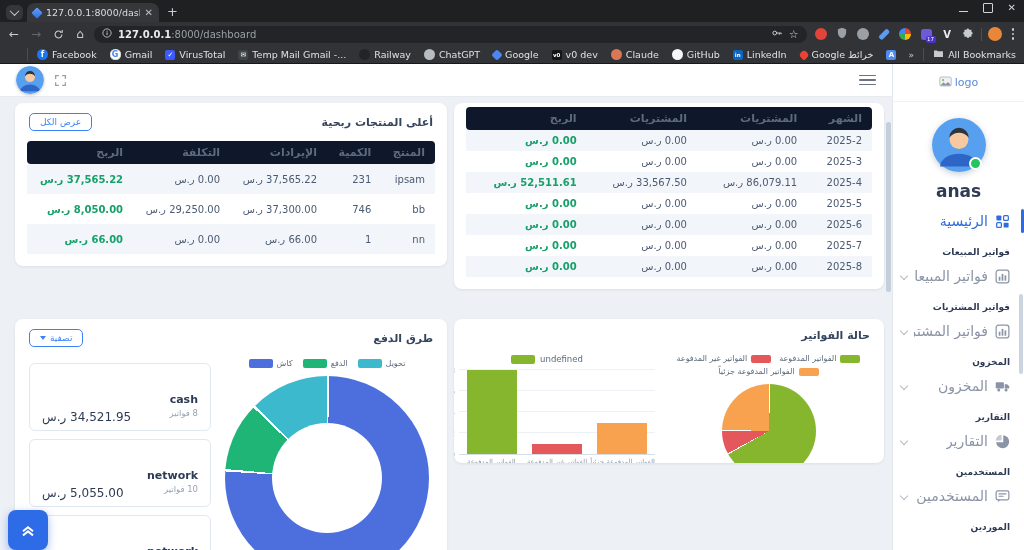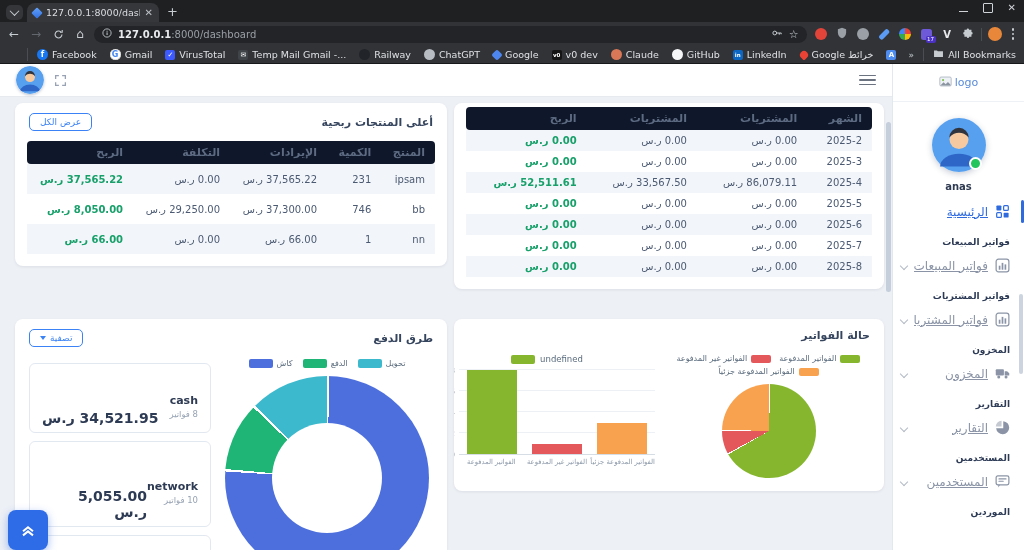--- a/index.html
+++ b/index.html
@@ -48,27 +48,27 @@
   .overflow-chev{color:#c7ccd1;font-size:9px;}
   .all-bm{display:flex;align-items:center;gap:4px;color:#dfe1e5;font-size:9.5px;flex:none;}
   
   .page{height:487px;display:flex;background:#edf0f5;}
   .sidebar{width:131px;background:#fff;border-left:1px solid #e3e8ef;position:relative;overflow:hidden;flex:none;}
   .logo-row{height:37px;border-bottom:1px solid #eef1f5;display:flex;align-items:center;justify-content:center;gap:3px;color:#5a8bd8;font-size:11px;}
   .side-user{text-align:center;padding-top:16px;}
   .side-avatar{position:relative;width:54px;height:54px;margin:0 auto;border-radius:50%;box-shadow:0 2px 6px rgba(30,50,90,.25);}
   .side-avatar svg{width:54px;height:54px;display:block;}
   .status-dot{position:absolute;bottom:2px;right:4px;width:9px;height:9px;background:#22c55e;border:2px solid #fff;border-radius:50%;}
-  .side-name{font-weight:bold;color:#2f3b52;font-size:10px;margin-top:9px;}
+  .side-name{font-weight:bold;color:#2f3b52;font-size:17px;margin-top:9px;}
   .side-nav{margin-top:6px;}
   .nav-sec{font-size:9px;font-weight:bold;color:#2c3a55;padding:12px 14px 5px 8px;}
   .nav-item{display:flex;align-items:center;gap:7px;padding:6px 14px 6px 8px;color:#8a94a6;position:relative;}
   .nav-item .nav-ico{width:15px;height:15px;flex:none;}
   .nav-item .nav-ico svg{width:15px;height:15px;display:block;}
-  .nav-label{font-size:12px;white-space:nowrap;overflow:hidden;text-decoration:underline;}
+  .nav-label{font-size:14px;white-space:nowrap;overflow:hidden;}
   .nav-chev{margin-inline-start:auto;width:5px;height:5px;border-left:1.2px solid #b3bac6;border-bottom:1.2px solid #b3bac6;transform:rotate(-45deg);flex:none;}
   .nav-item.active{color:#2f6bdf;}
   .nav-item.active::before{content:"";position:absolute;right:0;top:2px;bottom:2px;width:3px;background:#2f6bdf;border-radius:2px;}
   .side-scrollbar{position:absolute;right:1px;top:230px;width:4px;height:80px;background:#ccd4df;border-radius:2px;}
   .main{flex:1;position:relative;min-width:0;}
   .main-header{height:32px;background:#fff;border-bottom:1px solid #e7ebf0;display:flex;align-items:center;padding:0 16px;gap:10px;}
   .hamburger{display:flex;flex-direction:column;gap:3px;width:17px;}
   .hamburger i{height:1.6px;background:#6b7280;border-radius:1px;}
   .mh-spacer{flex:1;}
   .mh-expand svg{width:13px;height:13px;display:block;}
@@ -94,21 +94,21 @@
   .donut-wrap{width:212px;flex:none;}
   .donut-legend{display:flex;direction:ltr;justify-content:center;gap:10px;margin:4px 0 8px;}
   .lg-item{display:flex;align-items:center;gap:4px;font-size:8px;color:#5a6b7d;}
   .lg-sw{width:24px;height:9px;border-radius:2px;flex:none;}
   .donut{position:relative;width:204px;height:204px;border-radius:50%;margin:0 auto;}
   .donut .hole{position:absolute;left:50%;top:50%;width:110px;height:110px;margin:-55px 0 0 -55px;background:#fff;border-radius:50%;}
   .pay-list{flex:1;padding-top:8px;}
   .pay-row{border:1px solid #e2e8f0;border-radius:6px;padding:6px 12px;margin-bottom:8px;display:flex;align-items:center;}
   .pay-name{font-weight:bold;color:#2d3a53;font-size:11px;margin-top:16px;}
   .pay-count{color:#97a3b4;font-size:8.5px;margin-top:2px;}
-  .pay-amount{margin-inline-start:auto;font-weight:bold;color:#2d3a53;font-size:14px;margin-top:40px;}
+  .pay-amount{margin-inline-start:auto;font-weight:normal;color:#2d3a53;font-size:12px;margin-top:40px;}
   
   .status-body{display:flex;padding:2px 18px 10px;gap:16px;}
   .pie-wrap{width:195px;flex:none;}
   .pie-legend{display:flex;flex-wrap:wrap;justify-content:center;row-gap:4px;column-gap:8px;margin:4px auto 8px;max-width:190px;}
   .pie-legend .lg-sw{width:20px;height:8px;}
   .pie{width:94px;height:94px;border-radius:50%;margin:2px auto 0;}
   .bar-wrap{flex:1;direction:ltr;}
   .bar-legend{display:flex;align-items:center;justify-content:center;gap:5px;font-size:8.5px;color:#5a6b7d;margin:4px 0 6px;}
   .bar-legend .lg-sw{width:24px;height:9px;}
   .plot{position:relative;height:84px;margin-left:20px;width:196px;border-bottom:1px solid #d7dde5;}
@@ -496,21 +496,21 @@
                 <td>nn</td>
                 <td>1</td>
                 <td>66.00 ر.س</td>
                 <td>0.00 ر.س</td>
                 <td class="profit">66.00 ر.س</td>
               </tr>
             </tbody>
           </table>
       </section>
 
-      <section class="card" style="height:172px">
+      <section class="card" style="height:144px">
         <div class="card-head">
             <span class="card-title">حالة الفواتير</span>
           </div>
         <div class="status-body">
           <div class="pie-wrap">
             <div class="pie-legend">
                 <span class="lg-item">
                   <span class="lg-sw" style="background: rgb(134, 182, 46);"></span>
                   <span>الفواتير المدفوعة</span>
                 </span>

